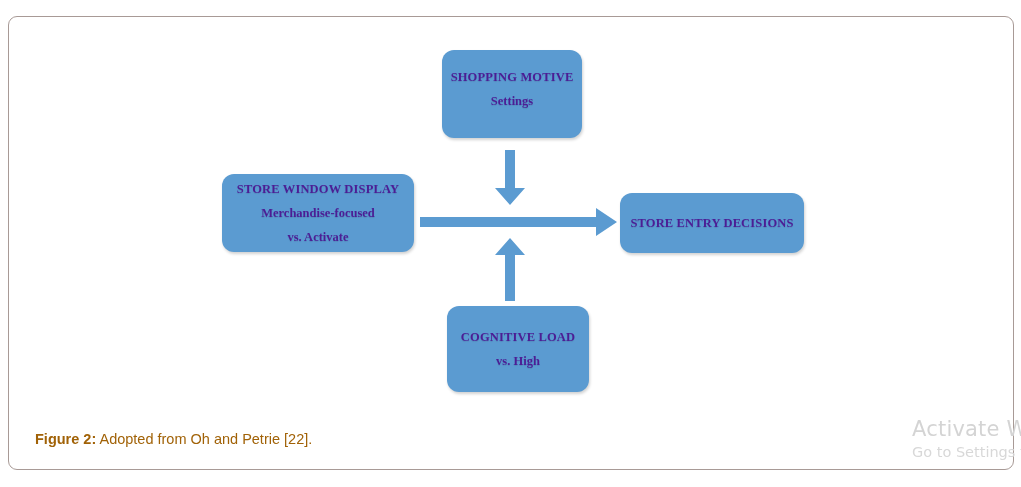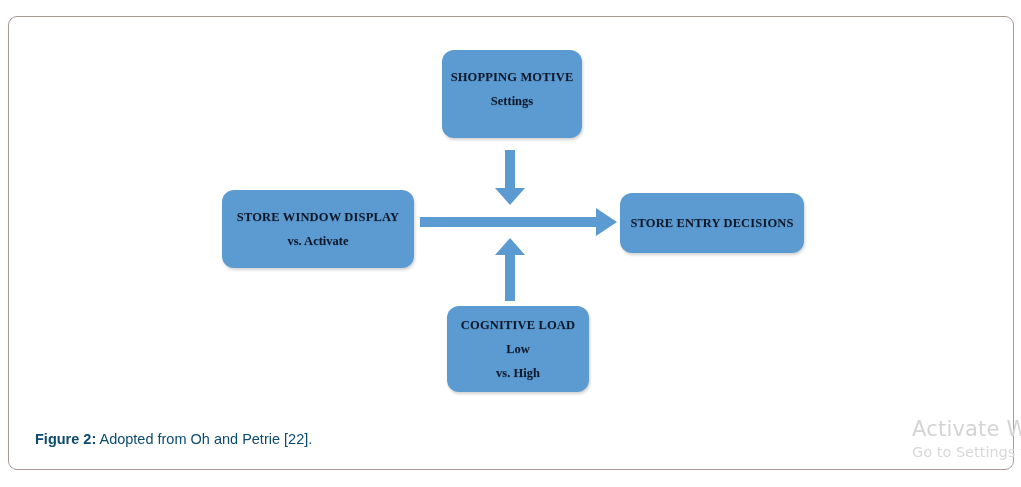--- a/index.html
+++ b/index.html
@@ -35,21 +35,21 @@
     top: 0;
     width: 1021px;
     height: 487px;
   }
 
   .node {
     position: absolute;
     background: #5b9bd1;
     border-radius: 12px;
     box-shadow: 1px 2px 3px rgba(0,0,0,0.18);
-    color: #0f172a;
+    color: #4c1d95;
     font-family: "Liberation Serif", serif;
     font-weight: bold;
     text-align: center;
     display: flex;
     flex-direction: column;
     align-items: center;
     justify-content: center;
     box-sizing: border-box;
     text-shadow: 0 1px 1px rgba(0,0,0,0.10);
   }
@@ -69,40 +69,40 @@
   }
   .node .line.sub.last {
     margin-bottom: 0;
   }
   .node.single .line.title {
     margin-bottom: 0;
   }
 
   
   #node-shopping-motive { left: 442px; top: 50px;  width: 140px; height: 88px; }
-  #node-store-window    { left: 222px; top: 190px; width: 192px; height: 78px; }
+  #node-store-window    { left: 222px; top: 174px; width: 192px; height: 78px; }
   #node-store-entry     { left: 620px; top: 193px; width: 184px; height: 60px; }
   #node-cognitive-load  { left: 447px; top: 306px; width: 142px; height: 86px; justify-content: center; }
 
   
   .arrow { position: absolute; }
   .arrow svg { display: block; overflow: visible; }
 
   #arrow-down  { left: 494px; top: 150px; }
   #arrow-right { left: 420px; top: 208px; }
   #arrow-up    { left: 494px; top: 238px; }
 
   
   #caption {
     position: absolute;
     left: 35px;
     top: 431px;
     font-family: "Liberation Sans", sans-serif;
     font-size: 14.5px;
-    color: #0c4a6e;
+    color: #a16207;
     white-space: nowrap;
   }
   #caption .label {
     font-weight: bold;
   }
 
   
   #activation-watermark {
     position: absolute;
     left: 912px;
@@ -137,30 +137,30 @@
 
 <div id="diagram">
 
   <div class="node" id="node-shopping-motive">
     <span class="line title">SHOPPING MOTIVE</span>
     <span class="line sub">Settings</span>
   </div>
 
   <div class="node" id="node-store-window">
     <span class="line title">STORE WINDOW DISPLAY</span>
+    <span class="line sub">Merchandise-focused</span>
     <span class="line sub last">vs. Activate</span>
   </div>
 
   <div class="node single" id="node-store-entry">
     <span class="line title">STORE ENTRY DECISIONS</span>
   </div>
 
   <div class="node" id="node-cognitive-load">
     <span class="line title">COGNITIVE LOAD</span>
-    <span class="line sub">Low</span>
     <span class="line sub last">vs. High</span>
   </div>
 
   <div class="arrow" id="arrow-down">
     <svg width="32" height="56" viewBox="0 0 32 56">
       <polygon points="11,0 21,0 21,38 31,38 16,55 1,38 11,38" fill="#5b9bd1"></polygon>
     </svg>
   </div>
 
   <div class="arrow" id="arrow-right">

